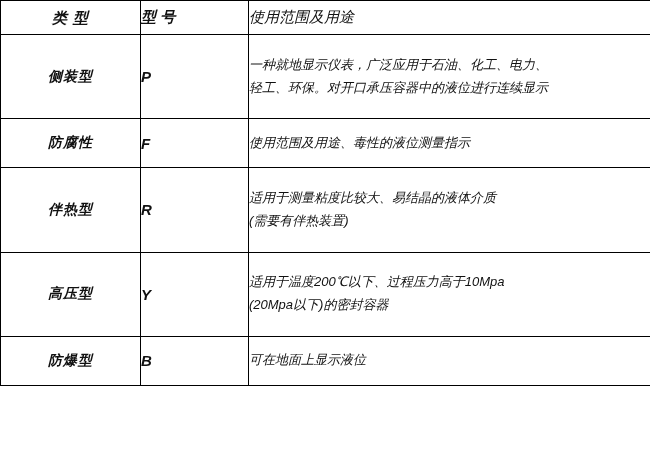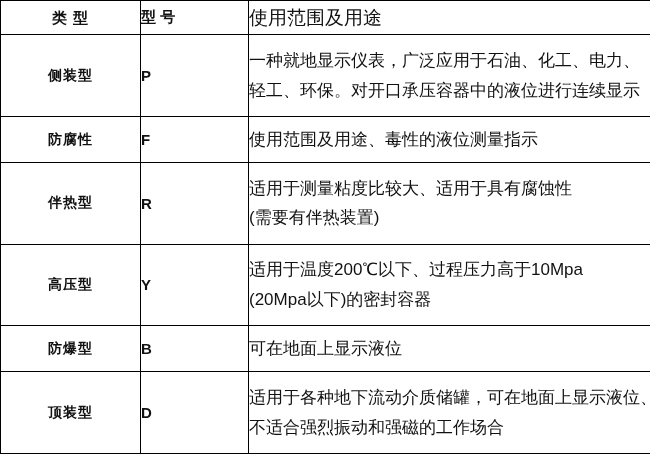--- a/index.html
+++ b/index.html
@@ -16,22 +16,23 @@
   }
   .sheet {
     width: 650px;
     height: 454px;
     position: relative;
     box-sizing: border-box;
   }
   table.spec {
     border-collapse: collapse;
     width: 650px;
-    height: 454px;
+    height: 386px;
     table-layout: fixed;
+    font-style: italic;
   }
   table.spec col.c1 { width: 140px; }
   table.spec col.c2 { width: 108px; }
   table.spec col.c3 { width: 402px; }
 
   table.spec td {
     border: 1px solid #000000;
     vertical-align: middle;
     padding: 0;
   }
@@ -48,35 +49,35 @@
     padding: 4px 2px;
     line-height: 1.4;
   }
   .cell-model {
     font-size: 15px;
     font-weight: bold;
     padding: 4px 2px;
   }
   .cell-desc {
     text-align: left;
-    font-size: 17px;
+    font-size: 13px;
     padding: 6px 8px 6px 10px;
     line-height: 1.75;
   }
   .cell-desc .ln {
     display: block;
     white-space: nowrap;
   }
   thead .cell-type,
   thead .cell-model {
     font-size: 15px;
     font-weight: bold;
   }
   thead .cell-desc {
-    font-size: 19px;
+    font-size: 15px;
     font-weight: normal;
     padding-left: 10px;
     margin-top: 48px;
   }
   .row-h-head { height: 34px; }
   .row-h-2 { height: 58px; }
   .row-h-1 { height: 34px; }
 </style>
 </head>
 <body>
@@ -111,21 +112,21 @@
         <td class="cell-model">F</td>
         <td class="cell-desc">
           <span class="ln">使用范围及用途、毒性的液位测量指示</span>
         </td>
       </tr>
 
       <tr class="row-h-2">
         <td class="cell-type">伴热型</td>
         <td class="cell-model">R</td>
         <td class="cell-desc">
-          <span class="ln">适用于测量粘度比较大、适用于具有腐蚀性</span>
+          <span class="ln">适用于测量粘度比较大、易结晶的液体介质</span>
           <span class="ln">(需要有伴热装置)</span>
         </td>
       </tr>
 
 
       <tr class="row-h-2">
         <td class="cell-type">高压型</td>
         <td class="cell-model">Y</td>
         <td class="cell-desc">
           <span class="ln">适用于温度200℃以下、过程压力高于10Mpa</span>
@@ -135,24 +136,16 @@
 
 
       <tr class="row-h-1">
         <td class="cell-type">防爆型</td>
         <td class="cell-model">B</td>
         <td class="cell-desc">
           <span class="ln">可在地面上显示液位</span>
         </td>
       </tr>
 
-      <tr class="row-h-2">
-        <td class="cell-type">顶装型</td>
-        <td class="cell-model">D</td>
-        <td class="cell-desc">
-          <span class="ln">适用于各种地下流动介质储罐，可在地面上显示液位、</span>
-          <span class="ln">不适合强烈振动和强磁的工作场合</span>
-        </td>
-      </tr>
 
     </tbody>
   </table>
 </div>
 
 </body></html>

